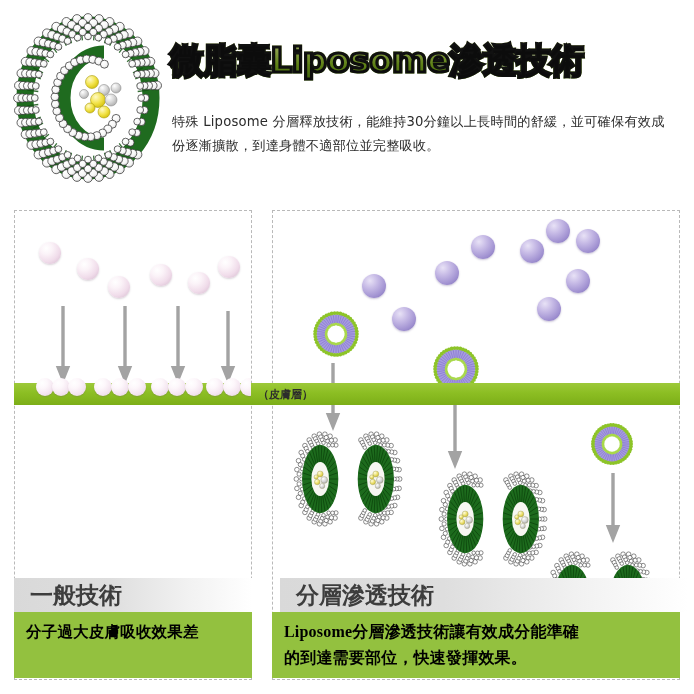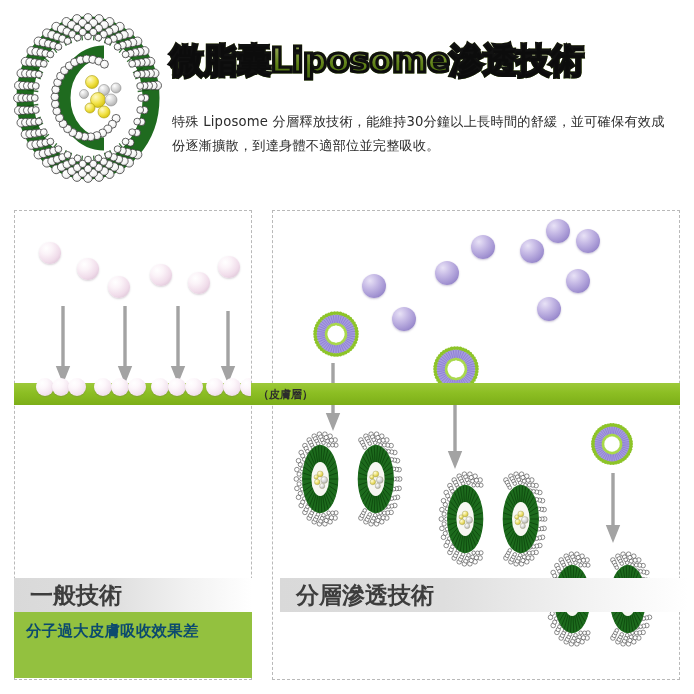--- a/index.html
+++ b/index.html
@@ -102,22 +102,22 @@
   #tab-left  { left:14px;  top:578px; width:238px; }
   #tab-right { left:280px; top:578px; width:408px; }
 
   .green-box {
     position:absolute;
     background:#93c13f;
     z-index: 10;
     padding: 7px 10px 8px 12px;
   }
   .green-box p {
-    font-family:Liberation Mono, monospace;
-    font-size:15.5px; font-weight:700; color:#0c4a6e;
+    font-family:Liberation Serif, serif;
+    font-size:15.5px; font-weight:700; color:#000000;
     line-height:26px; letter-spacing:0.2px; white-space:nowrap;
   }
   #box-left  { left:14px;  top:612px; width:238px; height:66px; }
   #box-right { left:272px; top:612px; width:408px; height:66px; }
   #box-right p { font-size:16px; }
 </style>
 </head>
 <body>
 
 <div id="root">
@@ -1626,14 +1626,18 @@
     <span>一般技術</span>
   </div>
   <div class="tab-head" id="tab-right">
     <span>分層滲透技術</span>
   </div>
 
   <div class="green-box" id="box-left">
     <p>分子過大皮膚吸收效果差</p>
   </div>
 
+  <div class="green-box" id="box-right">
+    <p>Liposome分層滲透技術讓有效成分能準確</p>
+    <p>的到達需要部位，快速發揮效果。</p>
+  </div>
 
 </div>
 
 </body></html>

